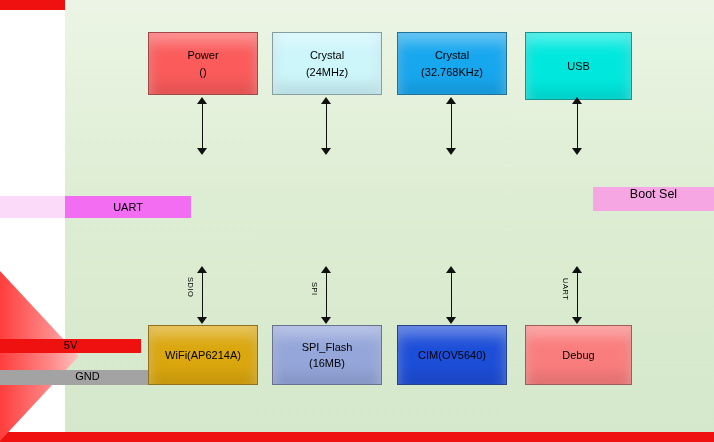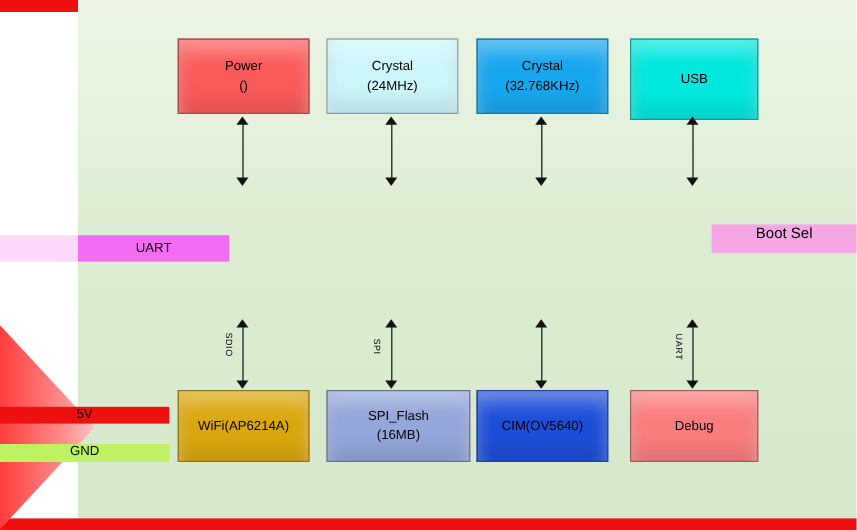--- a/index.html
+++ b/index.html
@@ -42,21 +42,21 @@
     text-align:center;font-size:11px;line-height:1.5;
     border:1px solid rgba(50,50,50,.45);box-sizing:border-box;
     box-shadow:inset 0 10px 14px rgba(255,255,255,.35), inset 0 -10px 14px rgba(0,0,0,.10);
   }
   #blk-power      {left:148px;top:32px;width:110px;height:63px;}
   #blk-xtal24     {left:272px;top:32px;width:110px;height:63px;}
   #blk-xtal32     {left:397px;top:32px;width:110px;height:63px;}
   #blk-usb        {left:525px;top:32px;width:107px;height:68px;}
   #blk-cpu        {left:148px;top:155px;width:482px;height:110px;}
   #blk-wifi       {left:148px;top:325px;width:110px;height:60px;}
-  #blk-spiflash   {left:272px;top:325px;width:120px;height:60px;}
+  #blk-spiflash   {left:272px;top:325px;width:110px;height:60px;}
   #blk-cim        {left:397px;top:325px;width:110px;height:60px;}
   #blk-debug      {left:525px;top:325px;width:107px;height:60px;}
 
   .varrow{position:absolute;width:11px;}
   .varrow .shaft{position:absolute;left:5px;top:5px;bottom:5px;width:1px;background:#111;}
   .varrow::before{
     content:"";position:absolute;left:0;top:0;width:0;height:0;
     border-left:5.5px solid transparent;border-right:5.5px solid transparent;border-bottom:7px solid #111;
   }
   .varrow::after{
@@ -81,21 +81,21 @@
 
   <div class="green-panel"></div>
 
   <div class="redbar redbar-top" style="background: rgb(239, 16, 16);"></div>
   <div class="redbar redbar-bottom" style="background: rgb(239, 16, 16);"></div>
 
   <div class="power-tri"></div>
   <div class="rail rail-5v" style="background: rgb(239, 16, 16);">
     <span>5V</span>
   </div>
-  <div class="rail rail-gnd" style="background: #bef264;">
+  <div class="rail rail-gnd" style="background: #a3a3a3; padding-left: 17px;">
     <span>GND</span>
   </div>
 
   <div class="uart-pale" style="background: rgb(251, 217, 249);"></div>
   <div class="uart-bar" style="background: rgb(242, 109, 242);">
     <span>UART</span>
   </div>
   <div class="bootsel-bar" style="background: rgb(247, 166, 228);">
     <span>Boot Sel</span>
   </div>

